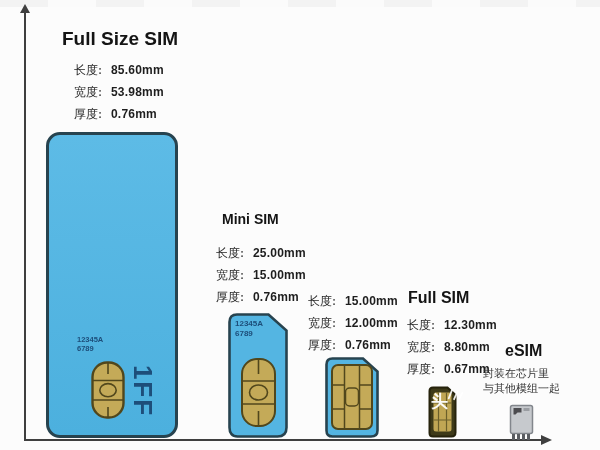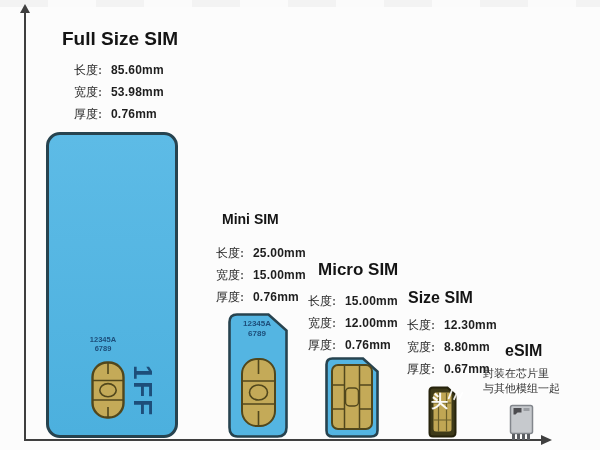--- a/index.html
+++ b/index.html
@@ -29,21 +29,21 @@
   .lab{font-family:"DejaVu Serif",serif;font-size:12px;color:#262626;width:37px;flex:0 0 37px;}
   .val{font-size:12px;font-weight:700;color:#1e1e1e;letter-spacing:.2px;}
   #s-full{left:74px;top:62px;}
   #s-mini{left:216px;top:245px;}
   #s-micro{left:308px;top:293px;}
   #s-nano{left:407px;top:317px;}
   
   #card-full{position:absolute;left:46px;top:132px;width:132px;height:306px;
              background:linear-gradient(180deg,#5dbbe6,#4cb0de);
              border:3px solid #27434f;border-radius:14px;box-sizing:border-box;}
-  .cardnum{position:absolute;color:#1d4e7a;font-weight:700;text-align:center;}
+  .cardnum{position:absolute;color:#1d4e7a;font-weight:700;}
   .cardnum span{display:block;}
   #num-full{left:28px;top:200px;width:52px;font-size:7.5px;line-height:9px;}
   #chip-full{position:absolute;left:42px;top:226px;width:34px;height:58px;}
   #ff-full{position:absolute;left:62px;top:243px;width:64px;height:26px;font-size:26px;
            font-weight:700;color:#1d4e7a;transform:rotate(90deg);text-align:center;
            line-height:26px;letter-spacing:2px;}
   
   .cardwrap{position:absolute;}
   .cardwrap svg{display:block;width:100%;height:100%;}
   #card-mini{left:228px;top:313px;width:60px;height:125px;}
@@ -119,21 +119,20 @@
       <rect x="14" y="46" width="33" height="67" rx="15" fill="#c4aa58" stroke="#51471c" stroke-width="2"></rect>
       <path d="M14 68 H47 M14 91 H47 M30.5 46 V61 M30.5 98 V113" stroke="#51471c" stroke-width="1.6" fill="none"></path>
       <ellipse cx="30.5" cy="79.5" rx="9" ry="7.5" fill="none" stroke="#51471c" stroke-width="1.6"></ellipse>
     </svg>
     <div class="cardnum" id="num-mini">
       <span>12345A</span>
       <span>6789</span>
     </div>
   </div>
 
-  <div class="ttl" id="t-micro">Micro SIM</div>
   <div class="specs" id="s-micro">
     <div class="row">
       <span class="lab">长度:</span>
       <span class="val">15.00mm</span>
     </div>
     <div class="row">
       <span class="lab">宽度:</span>
       <span class="val">12.00mm</span>
     </div>
     <div class="row">
@@ -143,21 +142,21 @@
   </div>
   <div class="cardwrap" id="card-micro">
     <svg viewBox="0 0 54 81">
       <path d="M7.5 1.5 H38 L52.5 14.5 V73.5 Q52.5 79.5 46 79.5 H7.5 Q1.5 79.5 1.5 73.5 V7.5 Q1.5 1.5 7.5 1.5 Z" fill="#54b5e2" stroke="#27434f" stroke-width="2.6"></path>
       <rect x="7" y="8" width="40" height="64" rx="6" fill="#c4aa58" stroke="#51471c" stroke-width="2"></rect>
       <path d="M19.5 8 V72 M34.5 8 V72 M7 28 H19.5 M34.5 28 H47 M7 52 H19.5 M34.5 52 H47" stroke="#51471c" stroke-width="1.5" fill="none"></path>
       <rect x="20.5" y="31" width="13" height="18" rx="4" fill="none" stroke="#51471c" stroke-width="1.5"></rect>
     </svg>
   </div>
 
-  <div class="ttl" id="t-nano">Size SIM</div>
+  <div class="ttl" id="t-nano">Full SIM</div>
   <div class="specs" id="s-nano">
     <div class="row">
       <span class="lab">长度:</span>
       <span class="val">12.30mm</span>
     </div>
     <div class="row">
       <span class="lab">宽度:</span>
       <span class="val">8.80mm</span>
     </div>
     <div class="row">

